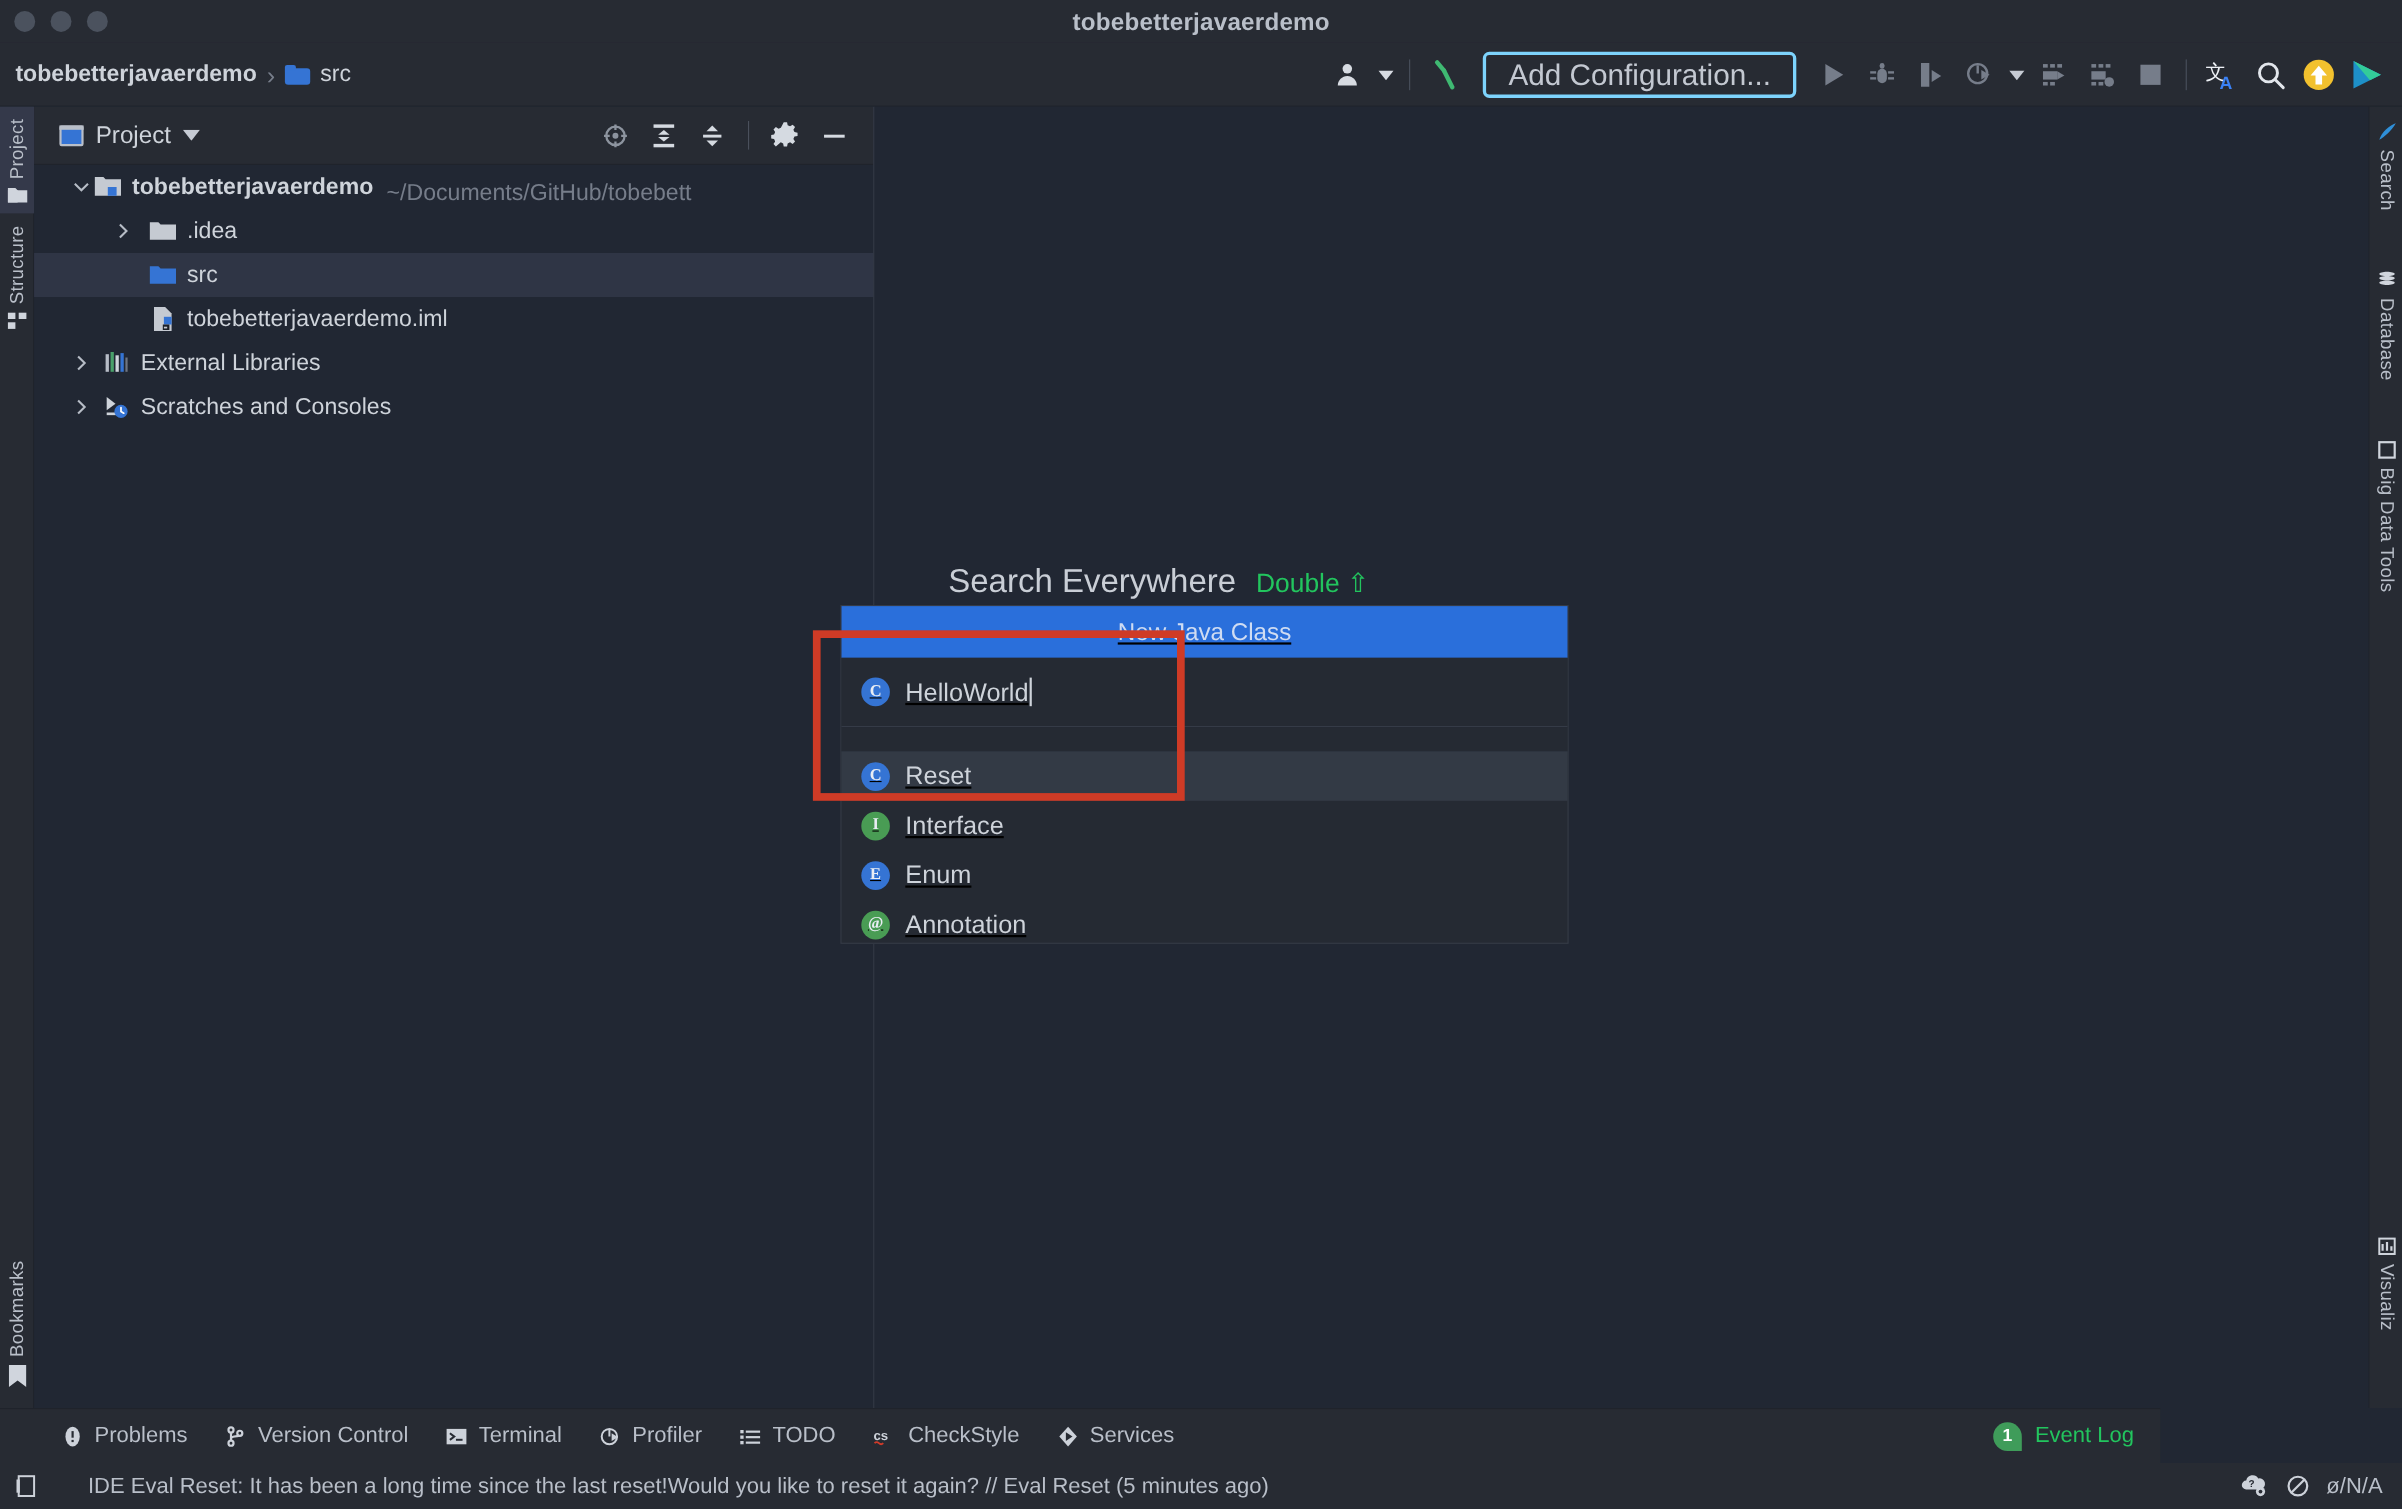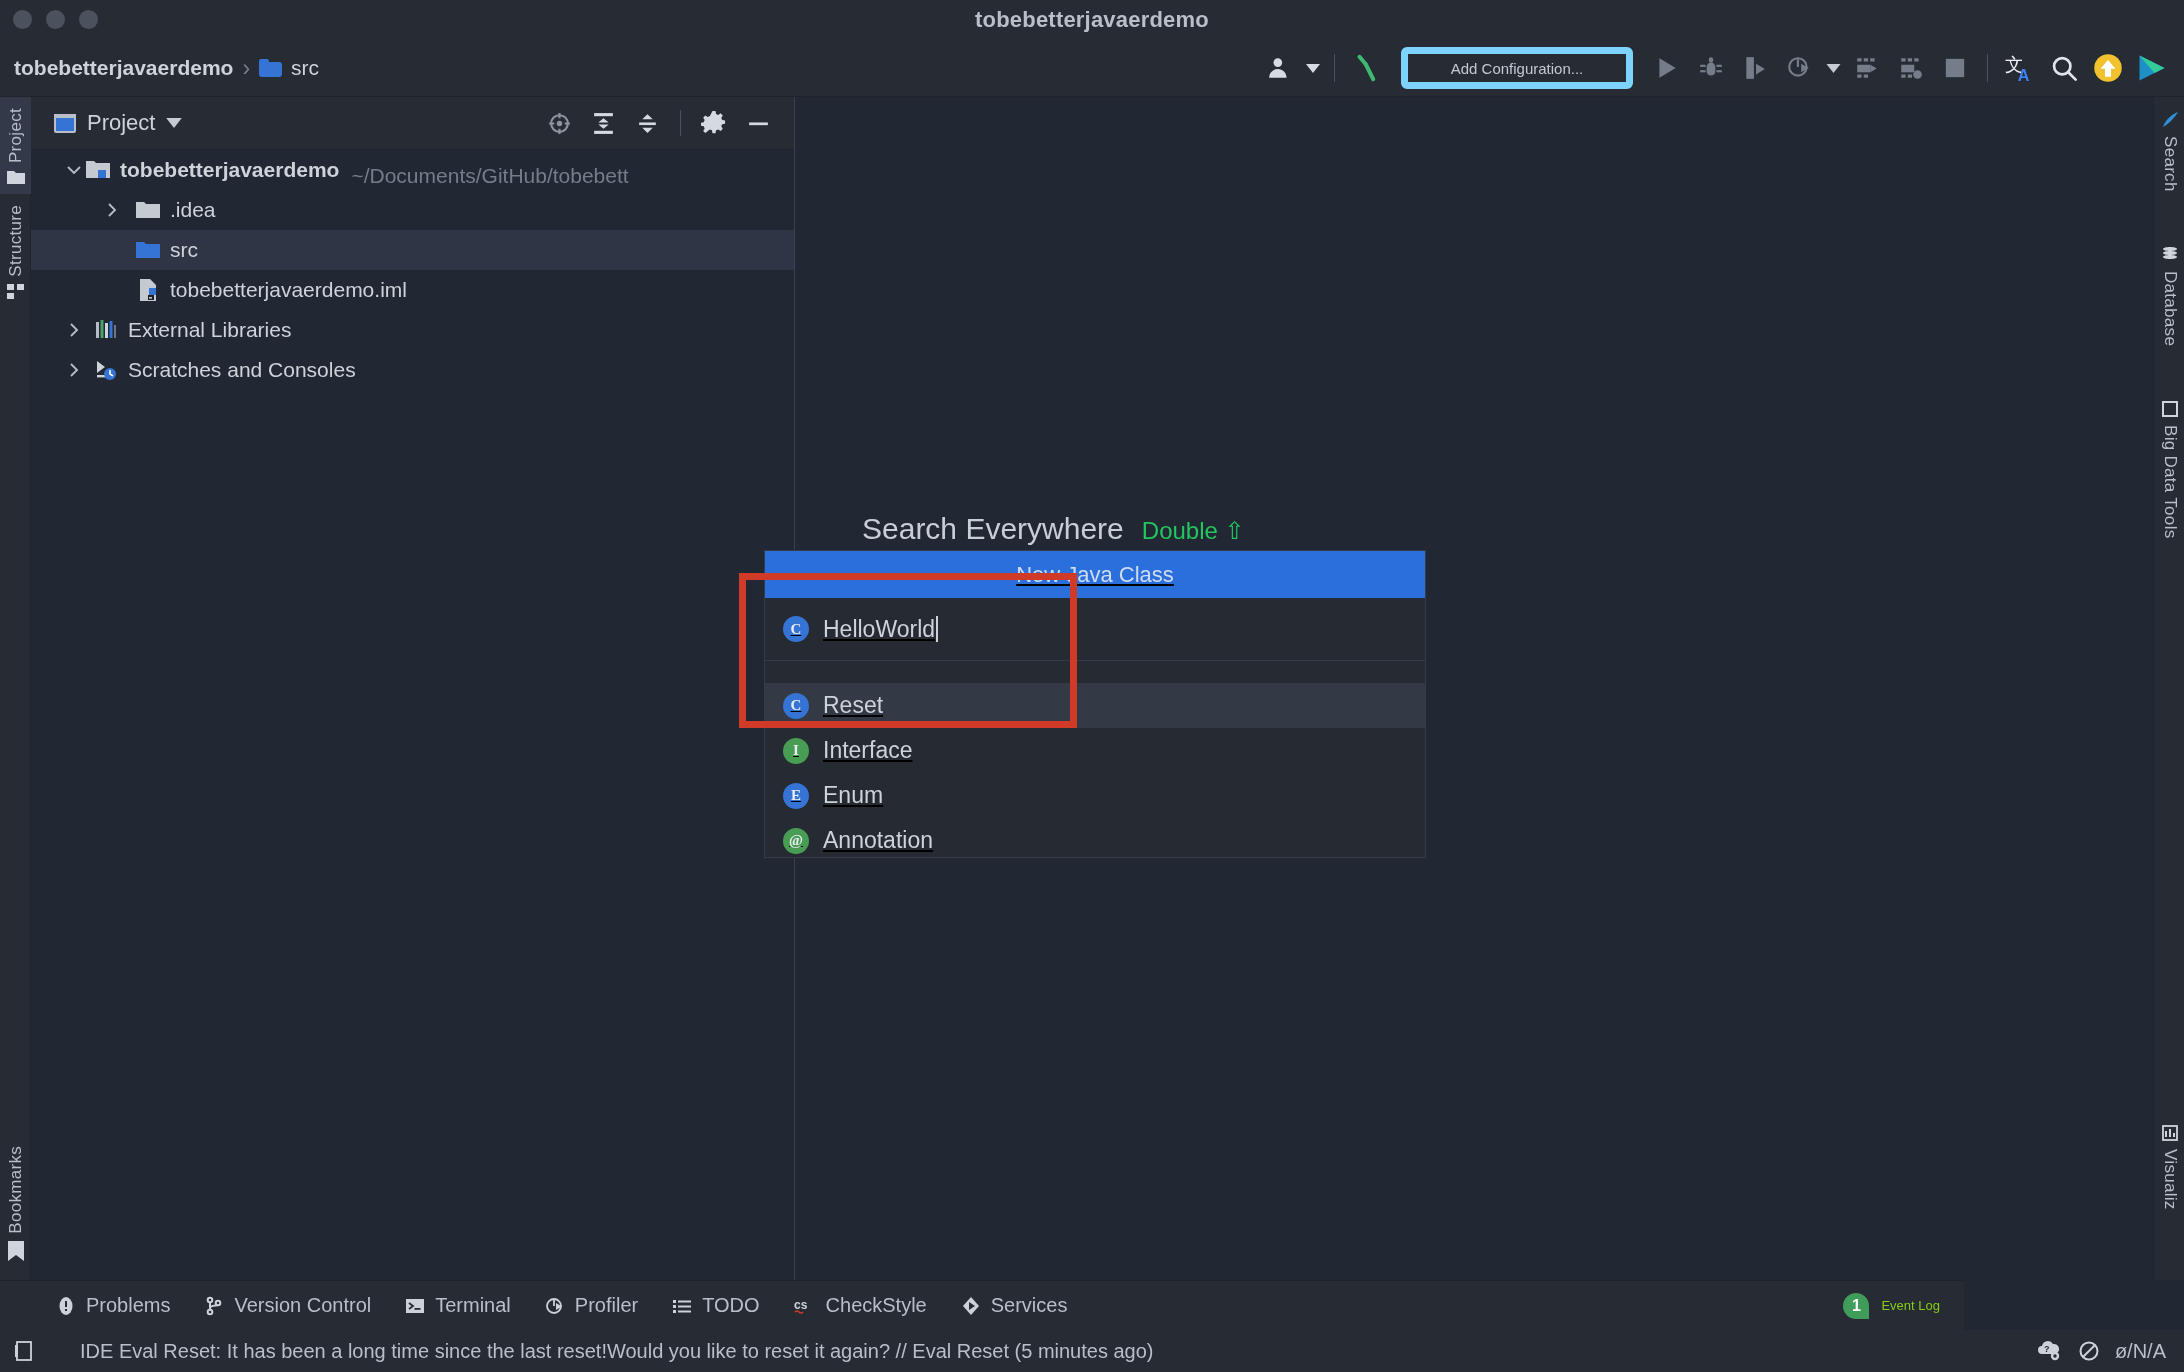--- a/index.html
+++ b/index.html
@@ -52,23 +52,23 @@
     position:absolute; right:10px; top:0; height:58px;
     display:flex; align-items:center; gap:0px;
   }
   .tb-btn {
     width:44px; height:44px; display:flex; align-items:center; justify-content:center;
     border-radius:5px;
   }
   .tb-div { width:1px; height:28px; background:#4a505c; margin:0 10px; }
   .addcfg {
     height:42px; min-width:232px; padding:0 20px;
-    border:7px solid #7dd3fc; border-radius:6px;
+    border:3px solid #7dd3fc; border-radius:6px;
     display:flex; align-items:center; justify-content:center;
-    color:#c3c8d1; font-size:15px; margin:0 12px;
+    color:#c3c8d1; font-size:27px; margin:0 12px;
   }
 
   
   .leftrail {
     position:absolute; left:0; top:97px; width:31px; height:1183px;
     background:#272b33; border-right:1px solid #1f232b;
   }
   .railgroup-top { position:absolute; top:0; left:0; width:31px; }
   .railgroup-bot { position:absolute; bottom:10px; left:0; width:31px; }
   .rail-item {
@@ -698,21 +698,21 @@
             <path d="M10 1l8 9-8 9-8-9z"></path>
               <path d="M8 6l6 4-6 4z" fill="#272b33"></path>
           </svg>
         </span>
         <span>Services</span>
       </div>
     </div>
 
     <div class="sb-right">
       <span class="evt-badge">1</span>
-      <span style="font-size:13px;color:#84cc16">Event Log</span>
+      <span style="font-size:20px;color:#22c55e">Event Log</span>
     </div>
   </div>
 
   <div class="msgbar">
     <span class="msg-ico">
       <svg width="22" height="22" viewBox="0 0 22 22" fill="none" stroke="#cdd2da" stroke-width="1.8">
         <rect x="3" y="2" width="14" height="18"></rect>
           <rect x="1" y="5" width="3" height="12" fill="#cdd2da" stroke="none"></rect>
       </svg>
     </span>

